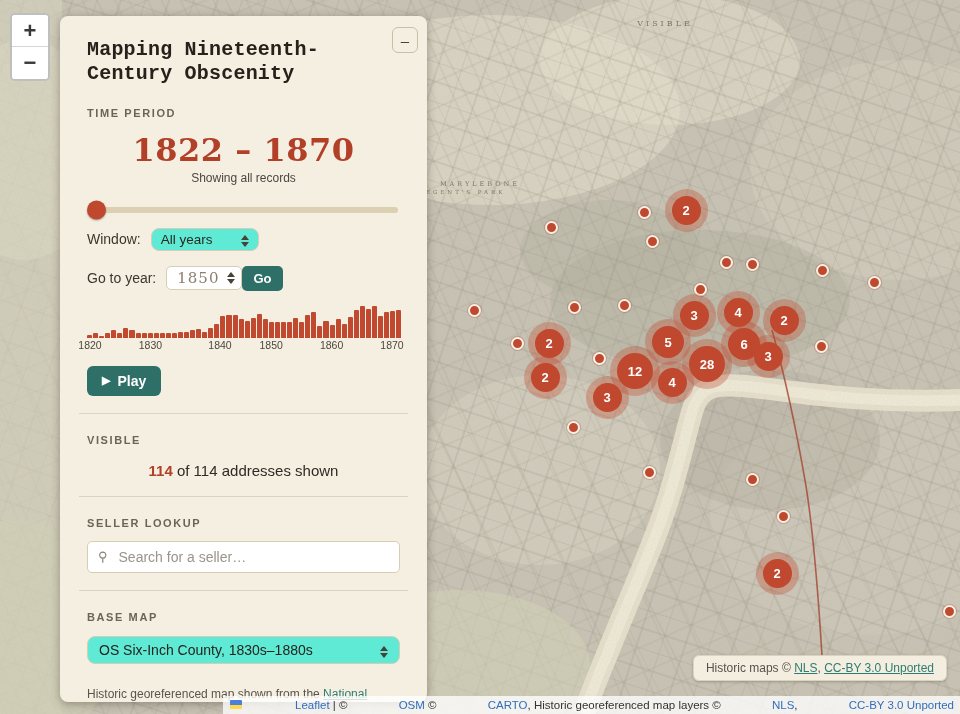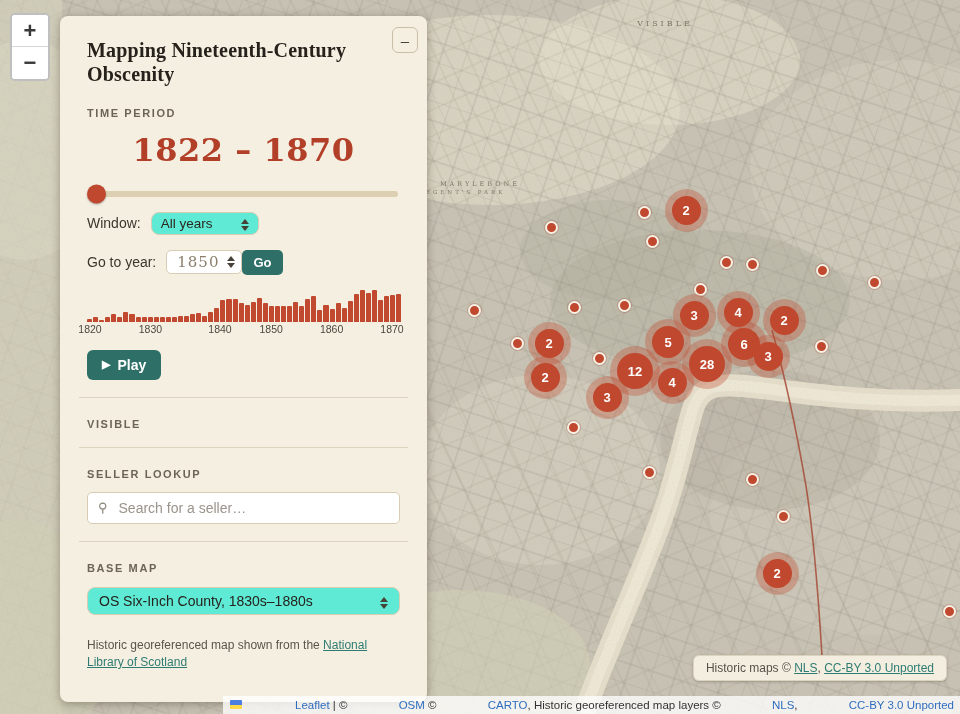--- a/index.html
+++ b/index.html
@@ -20,21 +20,21 @@
   
   .zoomctl{position:absolute;left:10px;top:13px;width:36px;border-radius:5px;
            border:2px solid rgba(0,0,0,.25);background:#fff;overflow:hidden;z-index:30;}
   .zoomctl button{display:block;width:100%;height:32px;border:0;background:#fff;
                   font-size:22px;font-weight:bold;color:#3a3a3a;cursor:pointer;line-height:30px;padding:0;}
   .zoomctl button:first-child{border-bottom:1px solid #d5d5d5;}
   
   .panel{position:absolute;left:60px;top:16px;width:367px;height:686px;box-sizing:border-box;
          background:#f5efe2;border-radius:8px;box-shadow:0 2px 10px rgba(40,30,20,.35);
          padding:22px 27px 10px;z-index:20;overflow:hidden;color:#2f2b24;}
-  .panel h1{margin:0 36px 0 0;font-family:Liberation Serif, serif;font-size:20px;line-height:1.22;
+  .panel h1{margin:0 36px 0 0;font-family:Liberation Mono, monospace;font-size:20px;line-height:1.22;
             font-weight:bold;color:#26221b;letter-spacing:.2px;}
   .collapse-btn{position:absolute;top:11px;right:9px;width:26px;height:26px;border-radius:6px;
                 border:1px solid #c9bfa8;background:#f5efe2;color:#4a443a;font-size:15px;
                 line-height:1;cursor:pointer;}
   .sec-h{font-size:11px;font-weight:bold;letter-spacing:1.6px;color:#6c6557;margin:20px 0 0;}
   .range{font-family:"DejaVu Serif",serif;font-size:32px;font-weight:bold;color:#b23f27;
          text-align:center;margin:12px 0 2px;letter-spacing:.5px;}
   .subtitle{text-align:center;font-size:12px;color:#4c473e;margin:2px 0 0;}
   .slider{position:relative;height:6px;border-radius:3px;background:#dccfb2;margin:22px 2px 0;cursor:pointer;}
   .slider .thumb{position:absolute;left:0;top:50%;transform:translate(-2px,-50%);
@@ -176,20 +176,21 @@
     <button>+</button>
     <button>−</button>
   </div>
 
   <div class="panel">
     <button class="collapse-btn">–</button>
     <h1>Mapping Nineteenth-Century Obscenity</h1>
 
     <div class="sec-h">TIME PERIOD</div>
     <div class="range">1822 – 1870</div>
+    <div class="subtitle">Showing all records</div>
 
     <div class="slider">
       <div class="thumb"></div>
     </div>
 
     <div class="row">
       <label>Window:</label>
       <div class="selbox" style="width:88px">
         <span class="txt">All years</span>
         <span class="updown">
@@ -276,20 +277,21 @@
         </div>
     </div>
 
     <button class="play-btn">
       <span class="tri">▶</span>
       <span>Play</span>
     </button>
 
     <hr class="div">
     <div class="sec-h">VISIBLE</div>
+    <div class="count-line"><b>114</b><span> of 114 addresses shown</span></div>
 
     <hr class="div">
     <div class="sec-h">SELLER LOOKUP</div>
     <div class="searchbox">
       <span class="pin">⚲</span>
       <input type="text" placeholder="Search for a seller…" style="">
     </div>
 
     <hr class="div">
     <div class="sec-h">BASE MAP</div>

